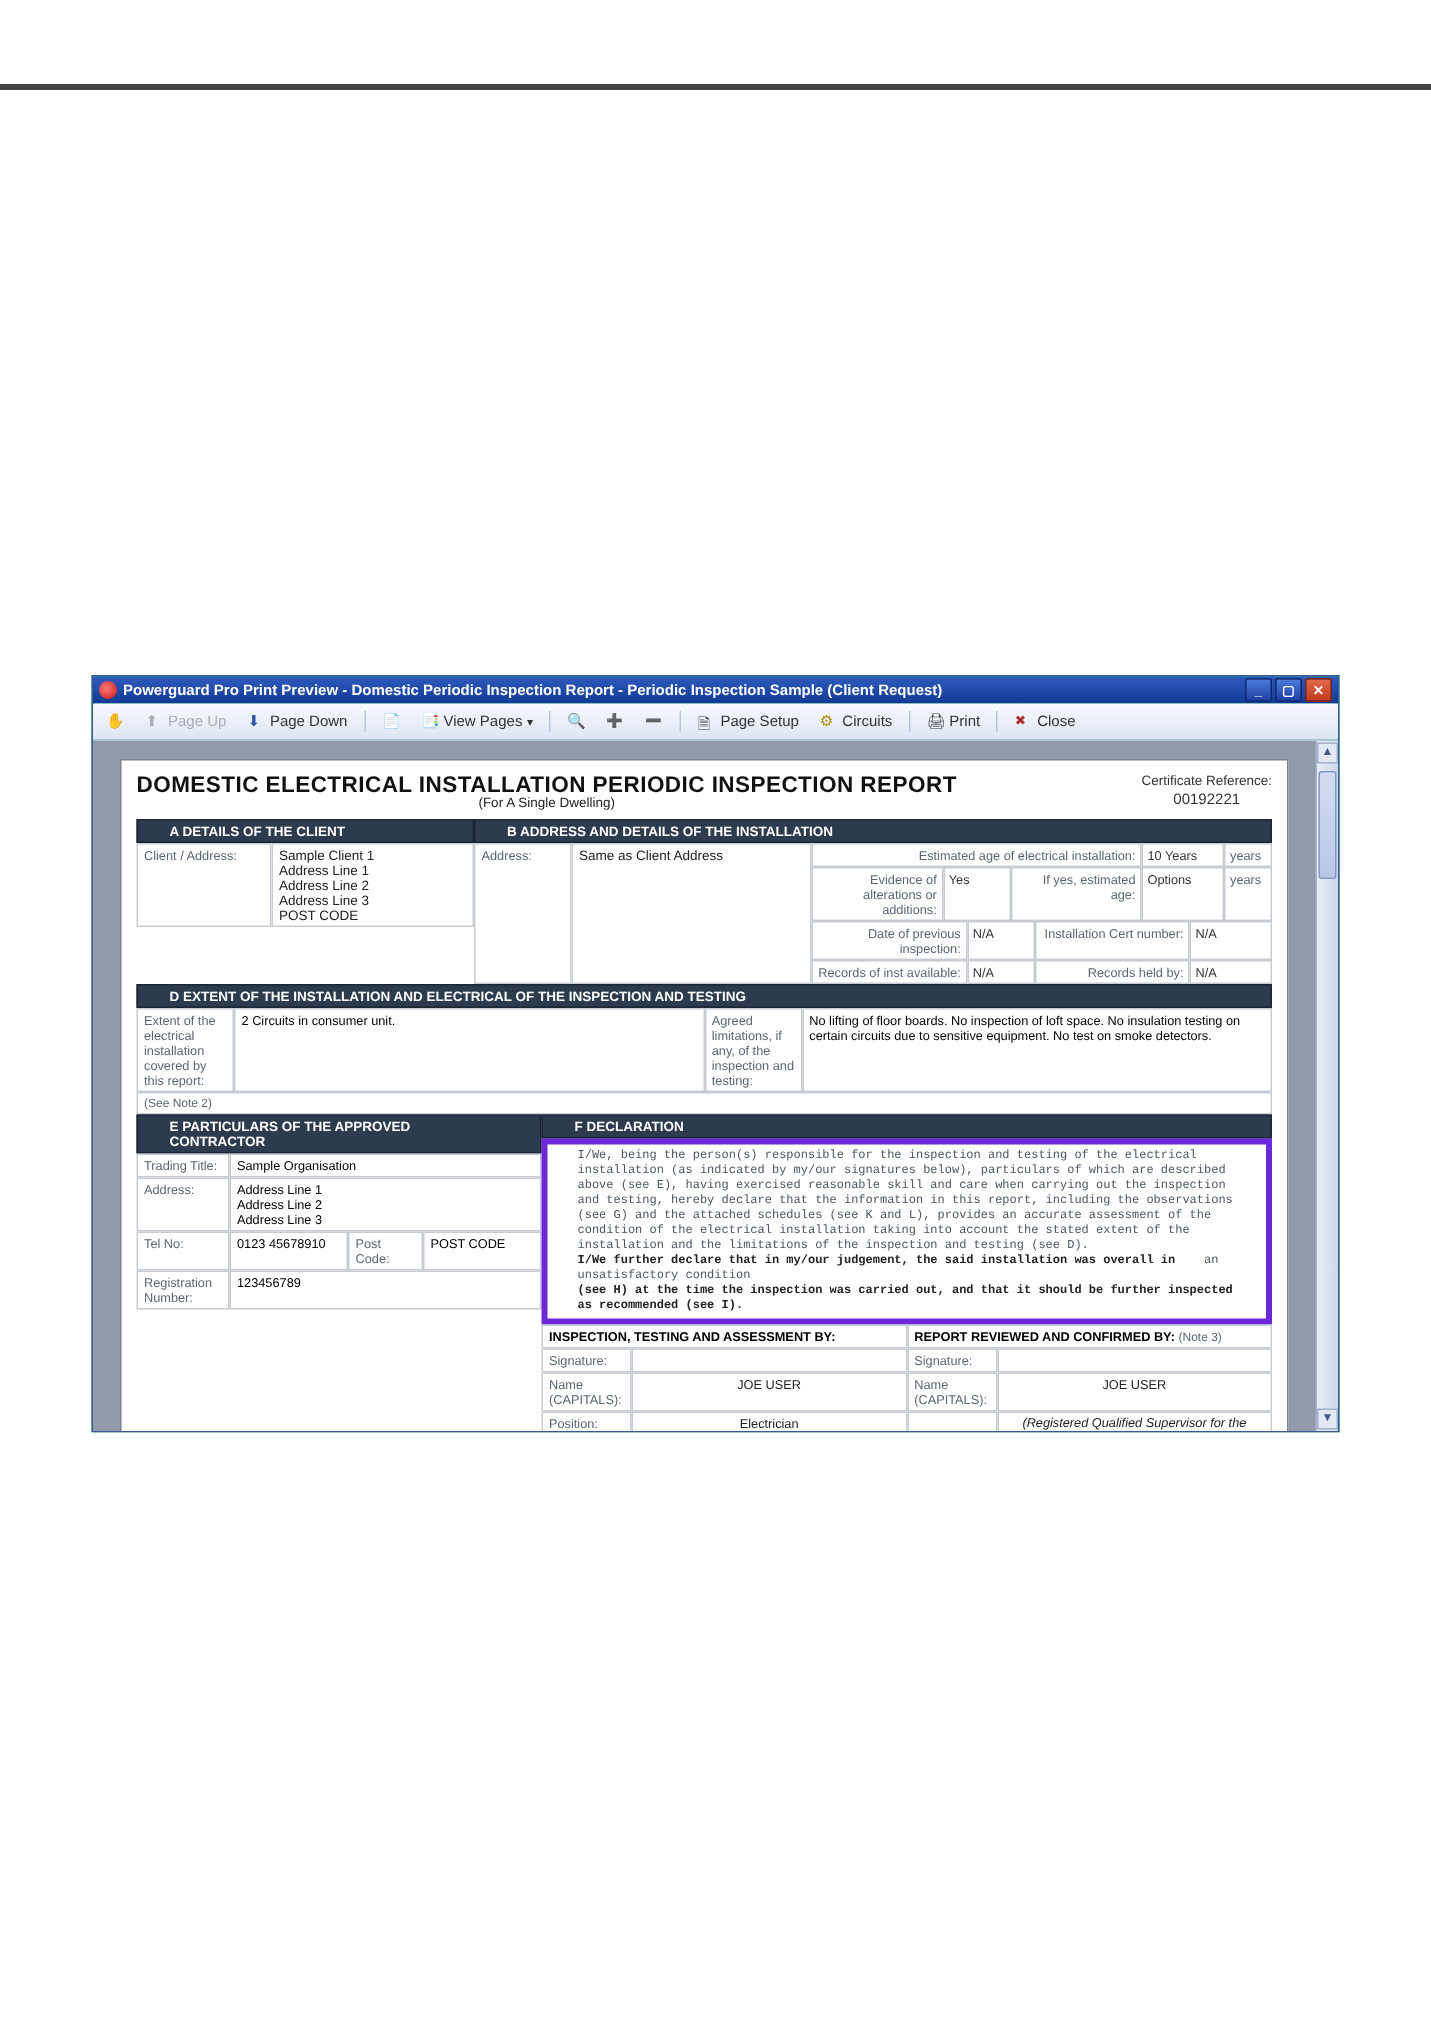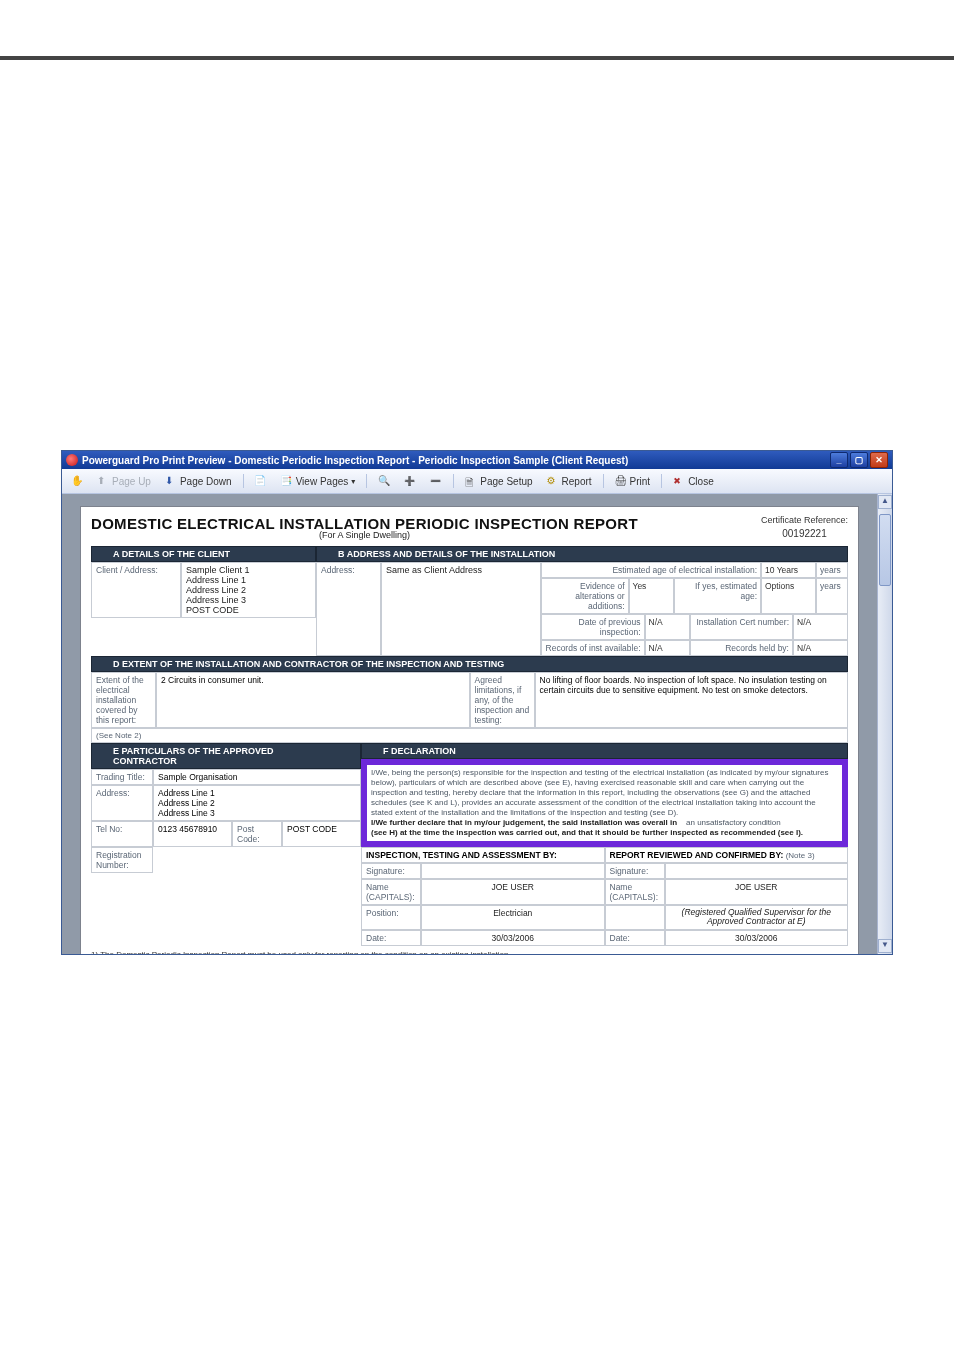--- a/index.html
+++ b/index.html
@@ -207,21 +207,21 @@
   .colE { flex:0 0 270px;}
   .colF { flex:1;}
   .grid-e { display:grid; grid-template-columns: 62px 1fr;}
   .grid-e > div { border:1px solid #c7ccd4; padding:2px 4px; font-size:8.5px;}
   .grid-e .lbl { color:#5a6675;}
   .e-row2 { display:grid; grid-template-columns:62px 1fr 50px 1fr;}
   .e-row2 > div{ border:1px solid #c7ccd4; padding:2px 4px; font-size:8.5px;}
   .e-row2 .lbl{ color:#5a6675;}
 
   .decl-text {
-    border:6px solid #6d28d9; padding:3px 4px; font-size:8px; color:#4b5663; line-height:1.25;
+    border:4px solid #6d28d9; padding:3px 20px; font-size:8px; color:#4b5663; line-height:1.25;font-family:Liberation Mono, monospace;
   }
   .decl-bold { font-weight:bold; color:#222;}
   .sig-head {
     display:grid;
     grid-template-columns: 1fr 1fr;
     font-weight:bold;
     font-size:8.5px;
   }
   .sig-head > div { border:1px solid #c7ccd4; padding:2px 4px;}
   .sig-head .note { font-weight:normal; color:#5a6675; font-size:8px;}
@@ -289,21 +289,21 @@
       <span class="tbtn">
           <span class="tb-icon zoom-out"></span>
         </span>
       <span class="tb-sep"></span>
       <span class="tbtn">
           <span class="tb-icon page-setup"></span>
           <span>Page Setup</span>
         </span>
       <span class="tbtn">
           <span class="tb-icon options"></span>
-          <span>Report</span>
+          <span>Circuits</span>
         </span>
       <span class="tb-sep"></span>
       <span class="tbtn">
           <span class="tb-icon print"></span>
           <span>Print</span>
         </span>
       <span class="tb-sep"></span>
       <span class="tbtn">
           <span class="tb-icon close"></span>
           <span>Close</span>
@@ -369,21 +369,21 @@
                     <div class="lbl">Records held by:</div>
                     <div>N/A</div>
                   </div>
                 </div>
               </div>
             </div>
           </div>
 
           <div class="rowCD">
             <div class="colD">
-              <div class="band">D  EXTENT OF THE INSTALLATION AND CONTRACTOR OF THE INSPECTION AND TESTING</div>
+              <div class="band">D  EXTENT OF THE INSTALLATION AND ELECTRICAL OF THE INSPECTION AND TESTING</div>
               <div class="grid-d-main">
                 <div class="lbl">Extent of the electrical installation covered by this report:</div>
                 <div>2 Circuits in consumer unit.</div>
                 <div class="lbl">Agreed limitations, if any, of the inspection and testing:</div>
                 <div>No lifting of floor boards. No inspection of loft space. No insulation testing on certain circuits due to sensitive equipment. No test on smoke detectors.</div>
               </div>
               <div class="label-cell tiny">(See Note 2)</div>
             </div>
           </div>
 
@@ -401,20 +401,21 @@
                 </div>
               </div>
               <div class="e-row2">
                 <div class="lbl">Tel No:</div>
                 <div>0123 45678910</div>
                 <div class="lbl">Post Code:</div>
                 <div>POST CODE</div>
               </div>
               <div class="grid-e">
                 <div class="lbl" style="grid-column:1/2;">Registration Number:</div>
+                <div>123456789</div>
               </div>
             </div>
             <div class="colF">
               <div class="band">F  DECLARATION</div>
               <div class="decl-text">
                 <span>I/We, being the person(s) responsible for the inspection and testing of the electrical installation (as indicated by my/our signatures below), particulars of which are described above (see E), having exercised reasonable skill and care when carrying out the inspection and testing, hereby declare that the information in this report, including the observations (see G) and the attached schedules (see K and L), provides an accurate assessment of the condition of the electrical installation taking into account the stated extent of the installation and the limitations of the inspection and testing (see D).</span><br>
                 <span class="decl-bold">I/We further declare that in my/our judgement, the said installation was overall in</span>
                 &nbsp;&nbsp;&nbsp;<span>an unsatisfactory   condition</span><br>
                 <span class="decl-bold">(see H) at the time the inspection was carried out, and that it should be further inspected as recommended (see I).</span>
               </div>

